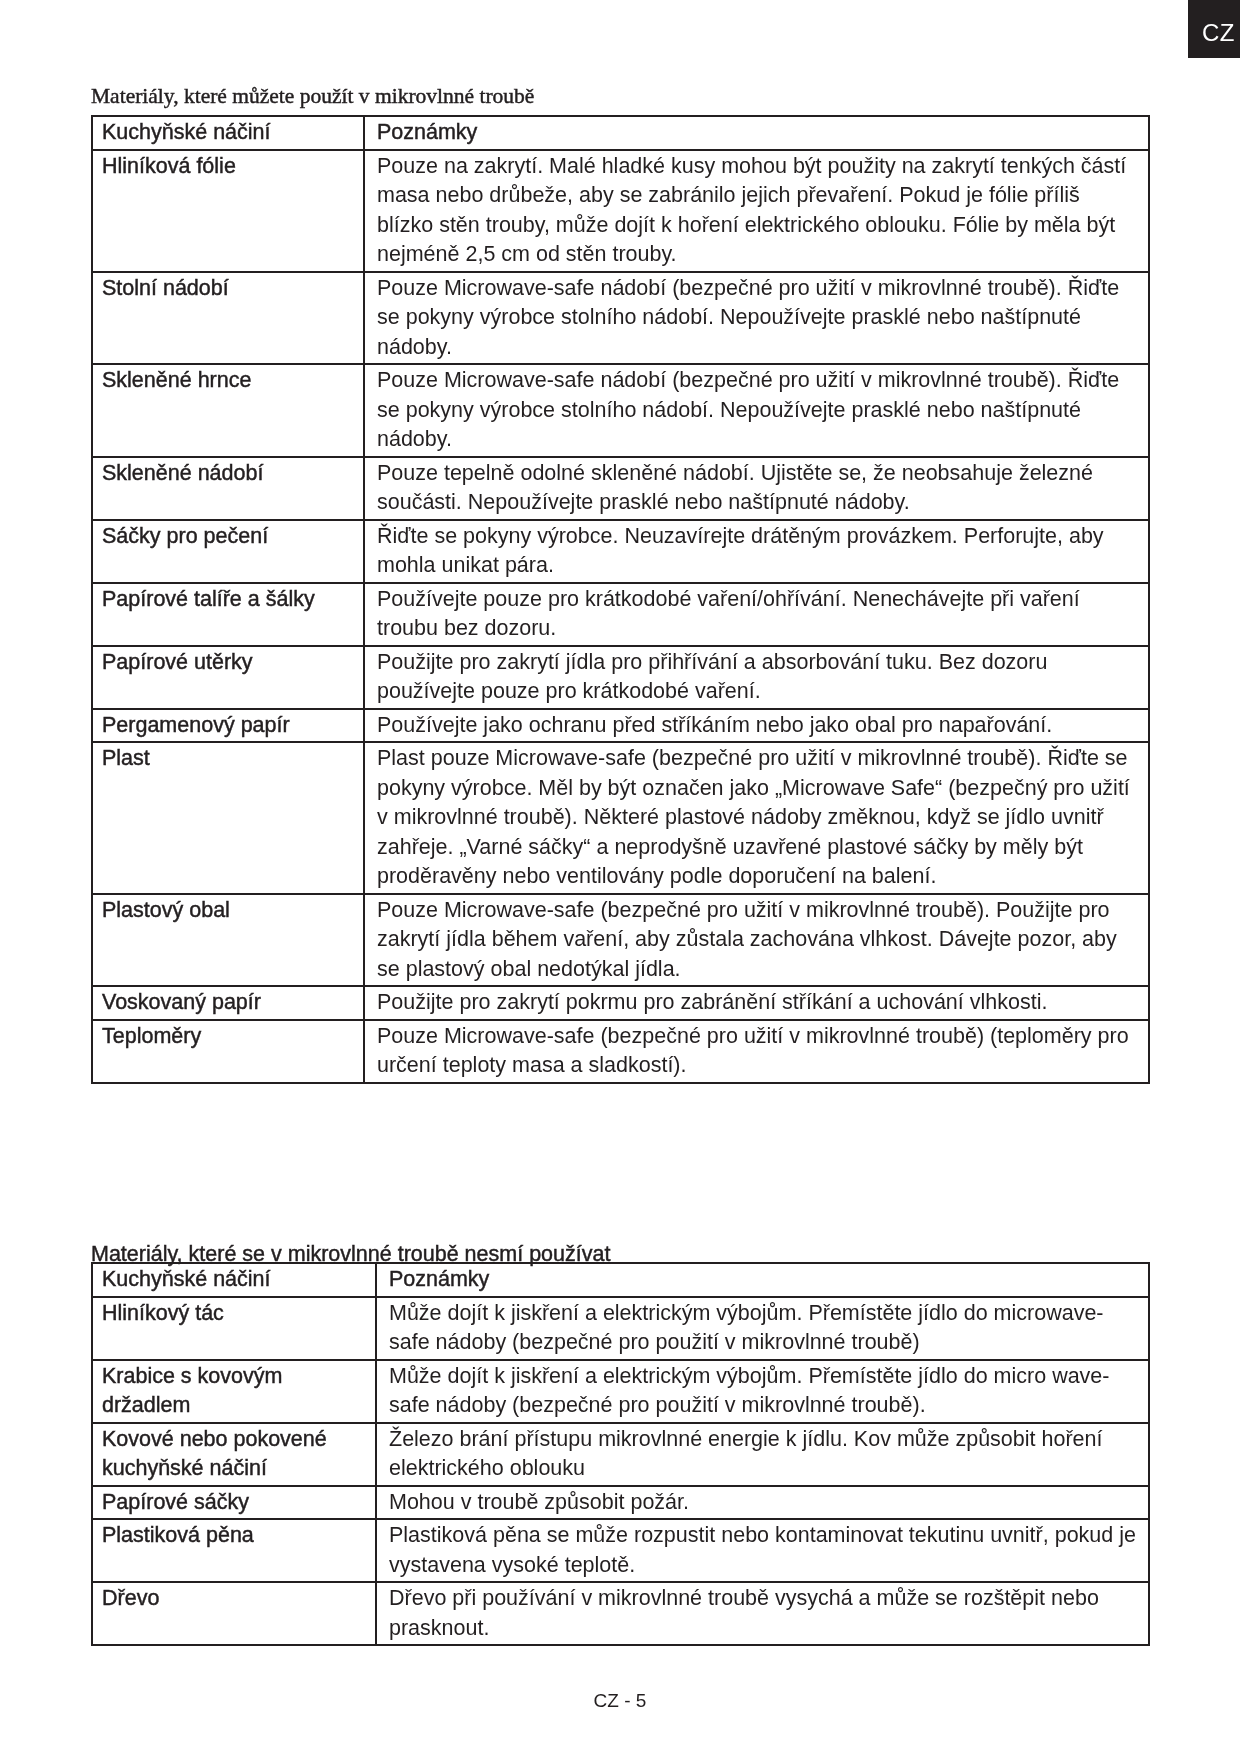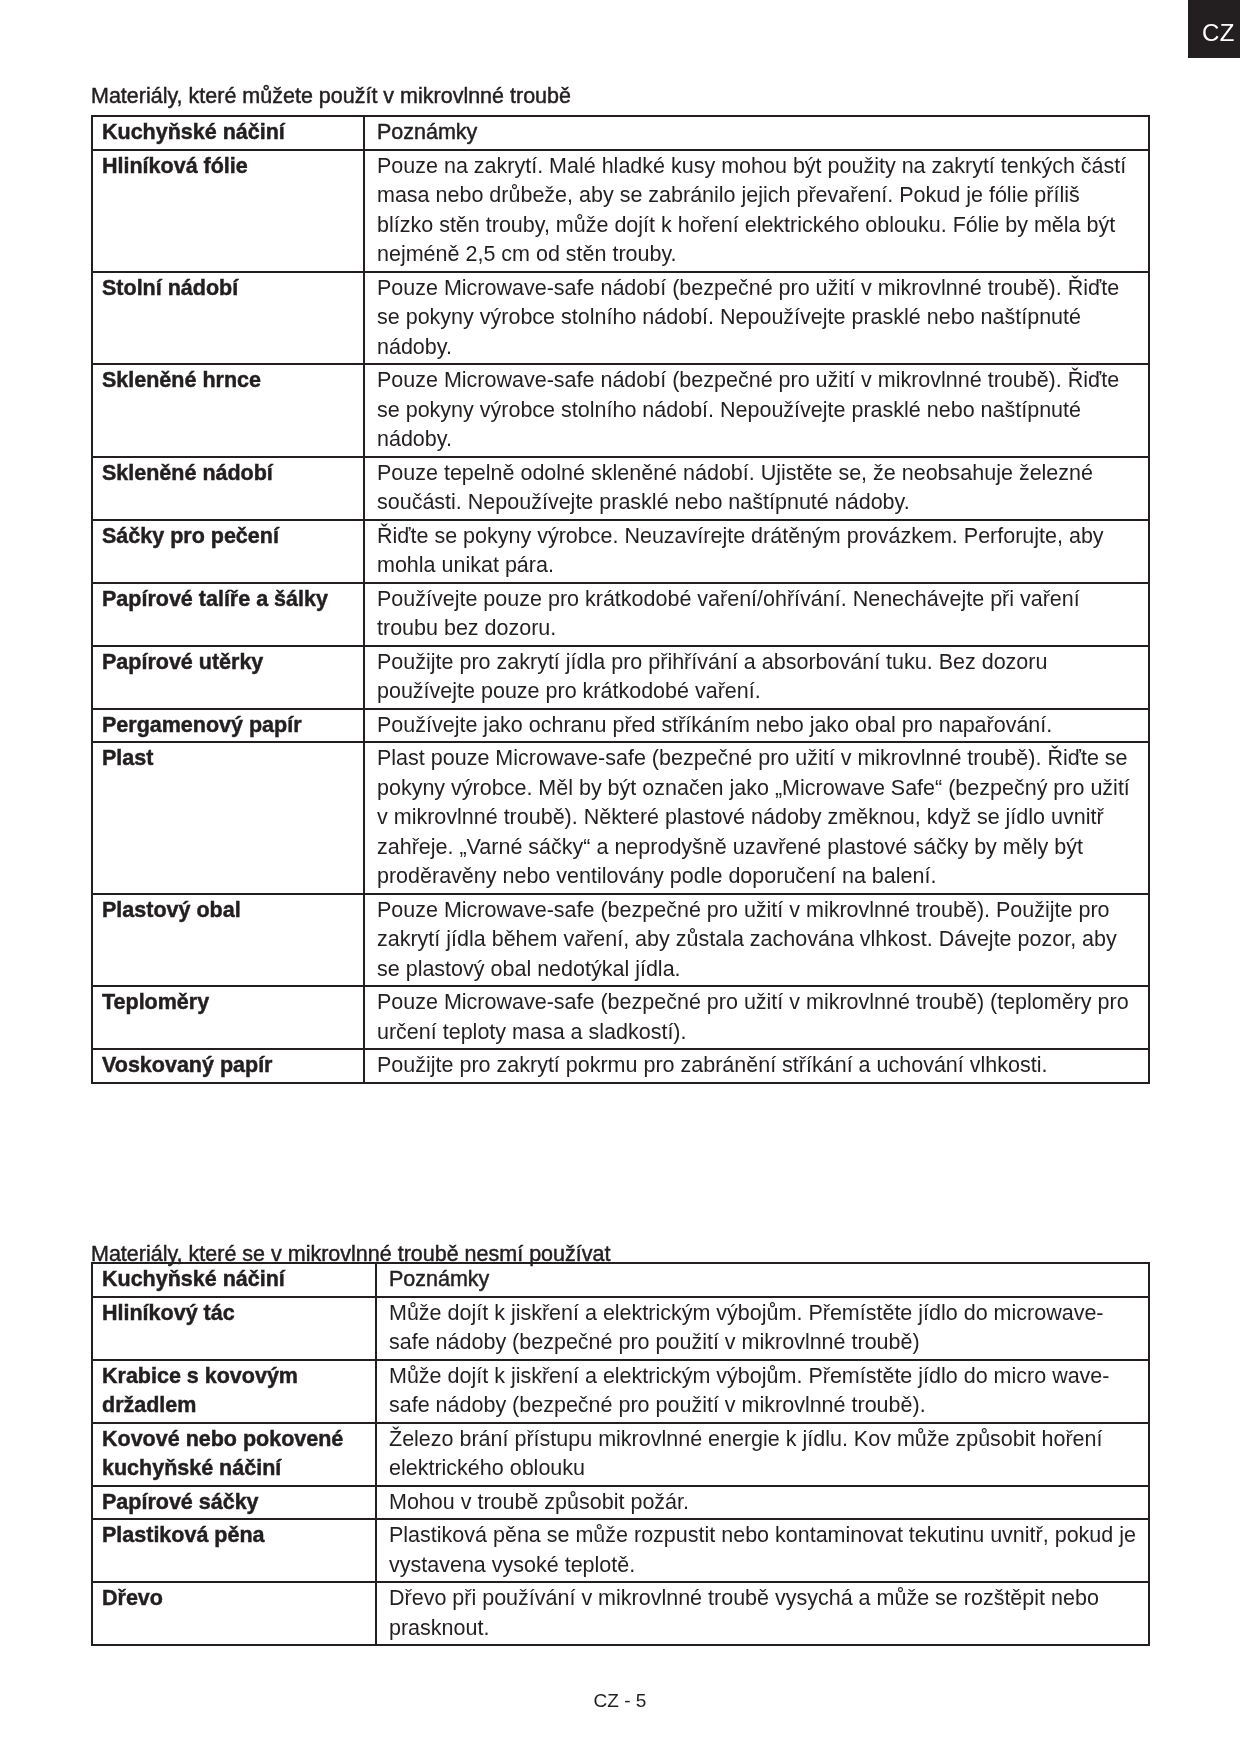--- a/index.html
+++ b/index.html
@@ -48,21 +48,21 @@
       table-layout: fixed;
     }
     table.mat td {
       border: 2px solid #231f20;
       vertical-align: top;
       font-size: 21.5px;
       line-height: 29.5px;
       padding: 1px 8px 1px 9px;
     }
     table.mat td.col1 {
-      font-weight: 700;
+      font-weight: 400;
       -webkit-text-stroke: 0.45px #231f20;
     }
     table.mat td.col2 {
       padding-left: 12px;
     }
     table.mat tr.head td {
       -webkit-text-stroke: 0.45px #231f20;
     }
     #t1 { top: 115px; }
     #t1 col.c1 { width: 272px; }
@@ -77,21 +77,21 @@
       font-size: 19px;
     }
   </style>
 </head>
 <body>
 
 <div class="lang-tab">
   <span>CZ</span>
 </div>
 
-<div class="section-title" style="top:84px;">Materiály, které můžete použít v mikrovlnné troubě</div>
+<div class="section-title" style="top:84px;font-family:Liberation Serif, serif;">Materiály, které můžete použít v mikrovlnné troubě</div>
 
 <table class="mat" id="t1">
   <colgroup>
       <col class="c1">
       <col class="c2">
     </colgroup>
   <tbody>
     <tr class="head">
       <td class="col1">Kuchyňské náčiní</td>
       <td class="col2">Poznámky</td>
@@ -130,26 +130,26 @@
     </tr>
     <tr>
       <td class="col1">Plast</td>
       <td class="col2">Plast pouze Microwave-safe (bezpečné pro užití v mikrovlnné troubě). Řiďte se pokyny výrobce. Měl by být označen jako „Microwave Safe“ (bezpečný pro užití v mikrovlnné troubě). Některé plastové nádoby změknou, když se jídlo uvnitř zahřeje. „Varné sáčky“ a neprodyšně uzavřené plastové sáčky by měly být proděravěny nebo ventilovány podle doporučení na balení.</td>
     </tr>
     <tr>
       <td class="col1">Plastový obal</td>
       <td class="col2">Pouze Microwave-safe (bezpečné pro užití v mikrovlnné troubě). Použijte pro zakrytí jídla během vaření, aby zůstala zachována vlhkost. Dávejte pozor, aby se plastový obal nedotýkal jídla.</td>
     </tr>
     <tr>
+      <td class="col1">Voskovaný papír</td>
+      <td class="col2">Použijte pro zakrytí pokrmu pro zabránění stříkání a uchování vlhkosti.</td>
+    </tr>
+    <tr>
       <td class="col1">Teploměry</td>
       <td class="col2">Pouze Microwave-safe (bezpečné pro užití v mikrovlnné troubě) (teploměry pro určení teploty masa a sladkostí).</td>
-    </tr>
-    <tr>
-      <td class="col1">Voskovaný papír</td>
-      <td class="col2">Použijte pro zakrytí pokrmu pro zabránění stříkání a uchování vlhkosti.</td>
     </tr>
   </tbody>
 </table>
 
 <div class="section-title" style="top:1230px;margin-top:12px;">Materiály, které se v mikrovlnné troubě nesmí používat</div>
 
 <table class="mat" id="t2">
   <colgroup>
       <col class="c1">
       <col class="c2">

